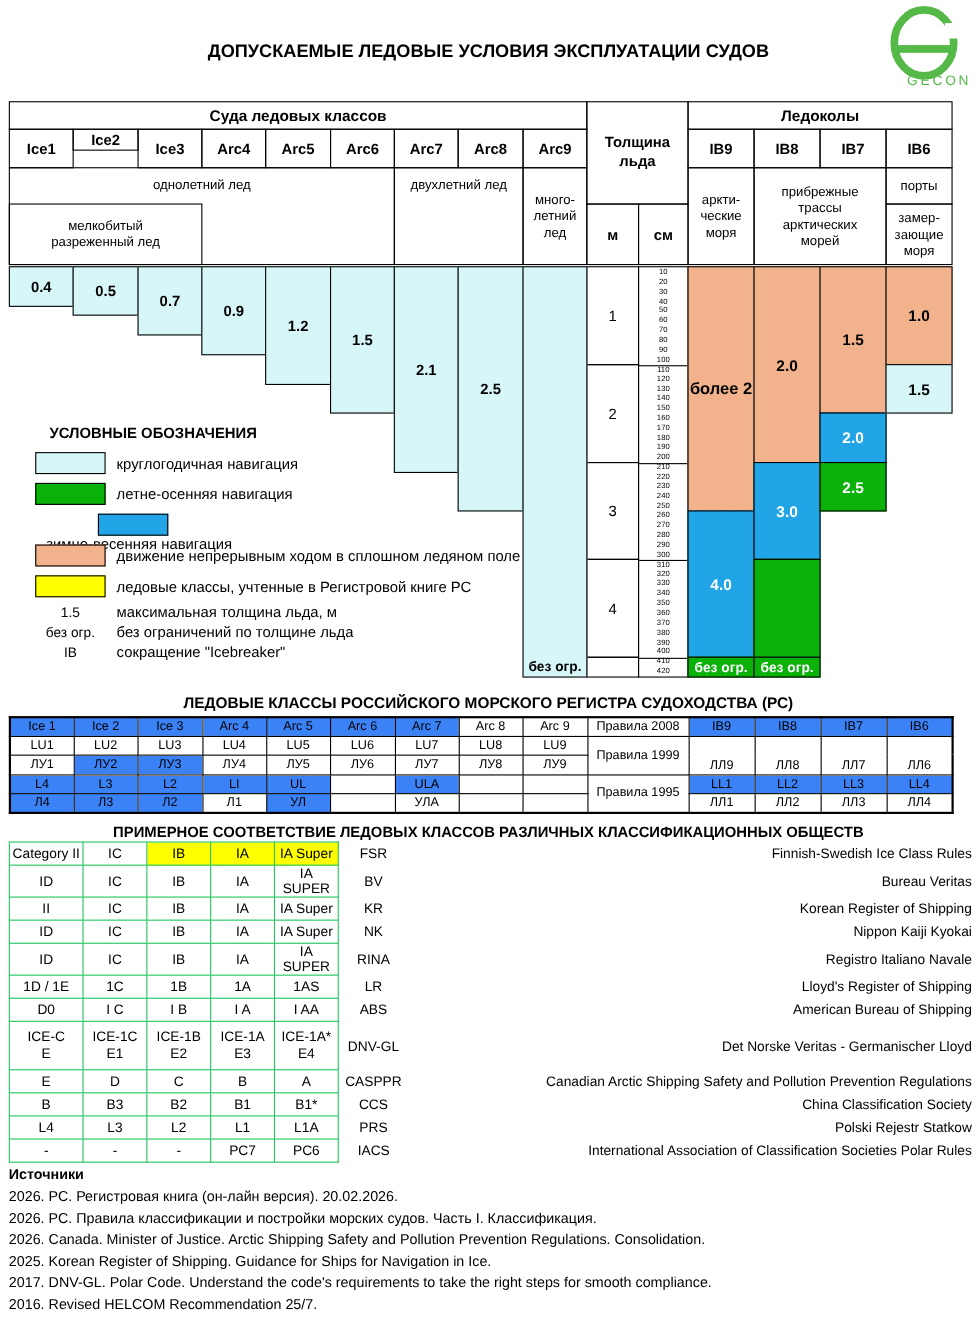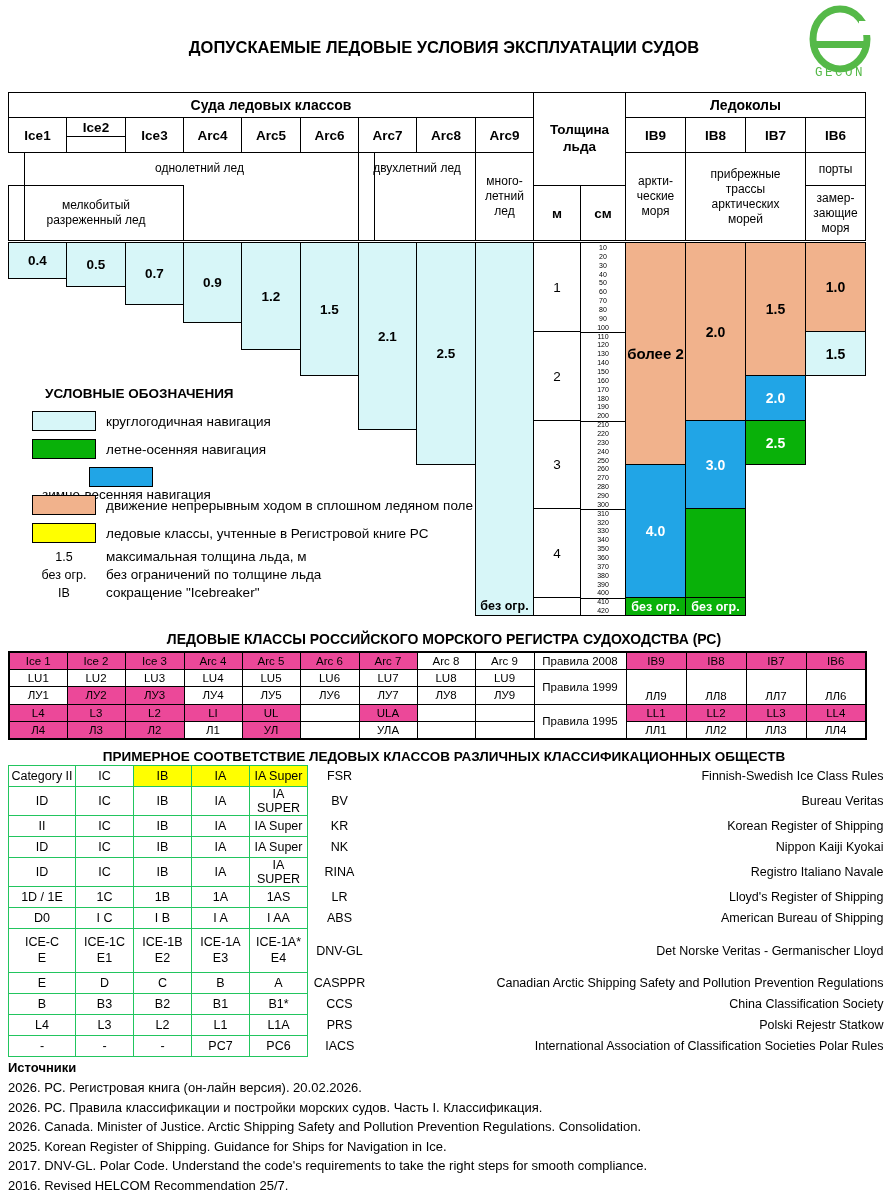--- a/index.html
+++ b/index.html
@@ -26,38 +26,38 @@
   .hline{position:absolute;left:0;right:0;height:1px;background:#000;}
   
   .lg-item{position:absolute;display:flex;align-items:center;margin-left:24px;}
   .lg-sw{width:64px;height:20px;border:1px solid #000;box-sizing:border-box;flex:none;}
   .lg-lab{margin-left:10px;font-size:13.5px;white-space:nowrap;}
   .lg-key{width:64px;text-align:center;font-size:12.5px;flex:none;}
   
   table{border-collapse:collapse;table-layout:fixed;}
   #rs-table{position:absolute;left:8px;top:651px;width:857px;border:2px solid #000;}
   #rs-table td{border:1px solid #000;text-align:center;font-size:11.5px;padding:0;overflow:hidden;}
-  #rs-table td.y{background:#ec4899;}
+  #rs-table td.y{background:#3b82f6;}
   #rs-table td.vb{vertical-align:bottom;padding-bottom:2px;}
   #eq-table{position:absolute;left:8px;top:765px;width:875px;}
   #eq-table td{font-size:12.5px;text-align:center;padding:0;}
   #eq-table td.bd{border:1px solid #22c55e;}
   #eq-table td.y{background:#FFFF00;}
   #eq-table td.acr{border:none;font-size:12.5px;}
   #eq-table td.soc{border:none;text-align:right;padding-left:14px;white-space:nowrap;font-size:12.5px;}
   
   #sources{position:absolute;left:8px;top:1060px;font-size:13px;}
   #sources .src-h{font-weight:bold;margin-bottom:3px;}
   #sources .src-item{line-height:19.6px;white-space:nowrap;}
   
   .sec-title{position:absolute;left:0;width:888px;text-align:center;font-weight:bold;}
   
   #logo{position:absolute;left:797px;top:5px;width:86px;height:80px;}
-  #logo-text{position:absolute;left:797px;top:66px;width:86px;text-align:center;
-             color:#55B948;font-size:12.5px;letter-spacing:2.5px;font-weight:400;font-family:Liberation Mono, monospace;}
+  #logo-text{position:absolute;left:797px;top:66px;width:86px;text-align:right;
+             color:#55B948;font-size:12.5px;letter-spacing:2.5px;font-weight:400;}
 </style>
 </head>
 <body>
 
 <div id="page">
 
   <div class="sec-title" style="top:38px;font-size:16.5px;">ДОПУСКАЕМЫЕ ЛЕДОВЫЕ УСЛОВИЯ ЭКСПЛУАТАЦИИ СУДОВ</div>
   <svg id="logo" viewBox="0 0 86 80">
     <ellipse cx="43" cy="34" rx="27" ry="30" fill="none" stroke="#55B948" stroke-width="7"></ellipse>
     <rect x="62" y="16" width="16" height="14" fill="#ffffff"></rect>
@@ -77,21 +77,21 @@
   <div class="cell b f13" style="left:300px;top:117px;width:59px;height:36px;">Arc6</div>
   <div class="cell b f13" style="left:358px;top:117px;width:59px;height:36px;">Arc7</div>
   <div class="cell b f13" style="left:416px;top:117px;width:60px;height:36px;">Arc8</div>
   <div class="cell b f13" style="left:475px;top:117px;width:59px;height:36px;">Arc9</div>
 
   <div class="cell b f13" style="left:625px;top:117px;width:61px;height:36px;">IB9</div>
   <div class="cell b f13" style="left:685px;top:117px;width:61px;height:36px;">IB8</div>
   <div class="cell b f13" style="left:745px;top:117px;width:61px;height:36px;">IB7</div>
   <div class="cell b f13" style="left:805px;top:117px;width:61px;height:36px;">IB6</div>
 
-  <div class="cell f12 top" style="left:8px;top:152px;width:351px;height:89px;padding-top:8px;margin-left:16px;">однолетний лед</div>
+  <div class="cell f12 top" style="left:8px;top:152px;width:351px;height:89px;padding-top:8px;">однолетний лед</div>
   <div class="cell f12 pre" style="left:8px;top:185px;width:176px;height:56px;">мелкобитый
 разреженный лед</div>
   <div class="cell f12 top" style="left:358px;top:152px;width:118px;height:89px;padding-top:8px;">двухлетний лед</div>
   <div class="cell f12 pre" style="left:475px;top:152px;width:59px;height:89px;">много-
 летний
 лед</div>
   <div class="cell b f13" style="left:533px;top:185px;width:48px;height:56px;">м</div>
   <div class="cell b f13" style="left:580px;top:185px;width:46px;height:56px;">см</div>
   <div class="cell f12 pre" style="left:625px;top:152px;width:61px;height:89px;">аркти-
 ческие

